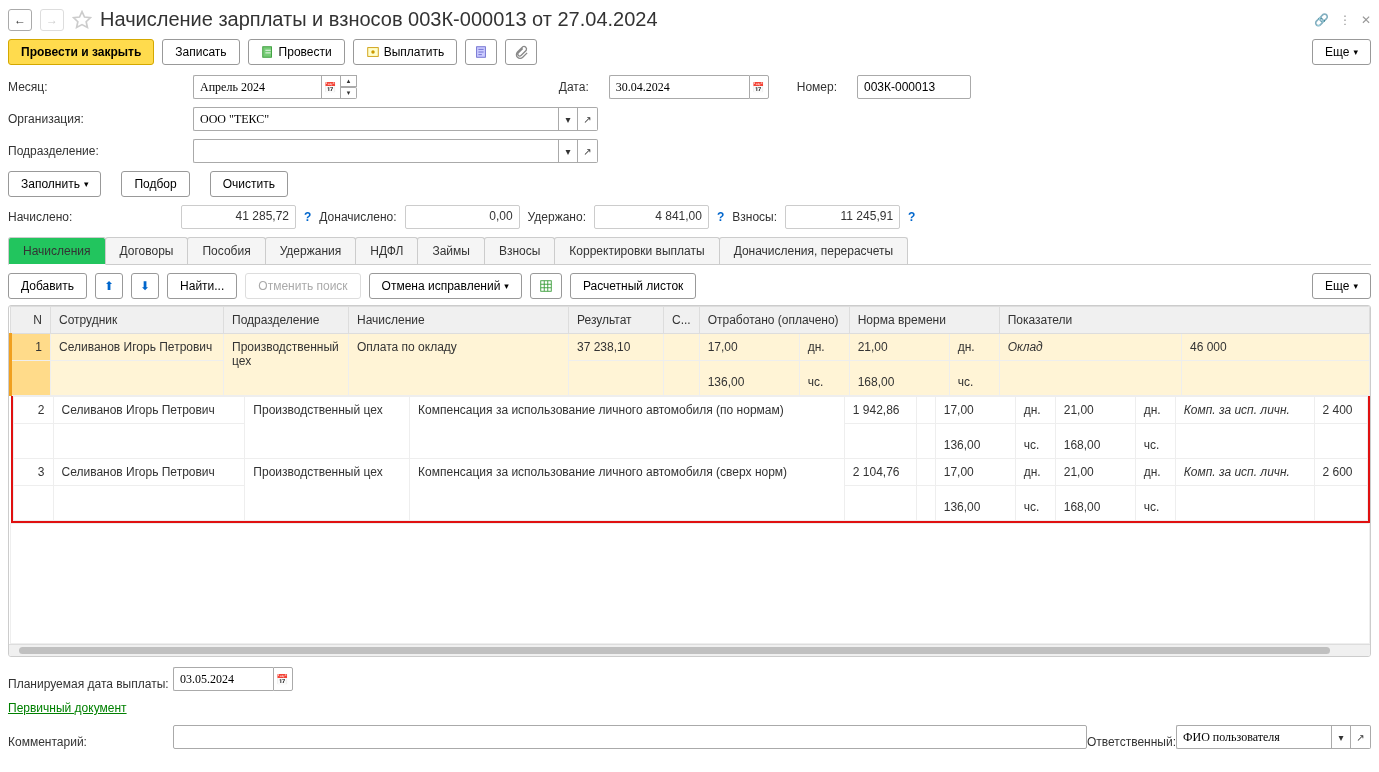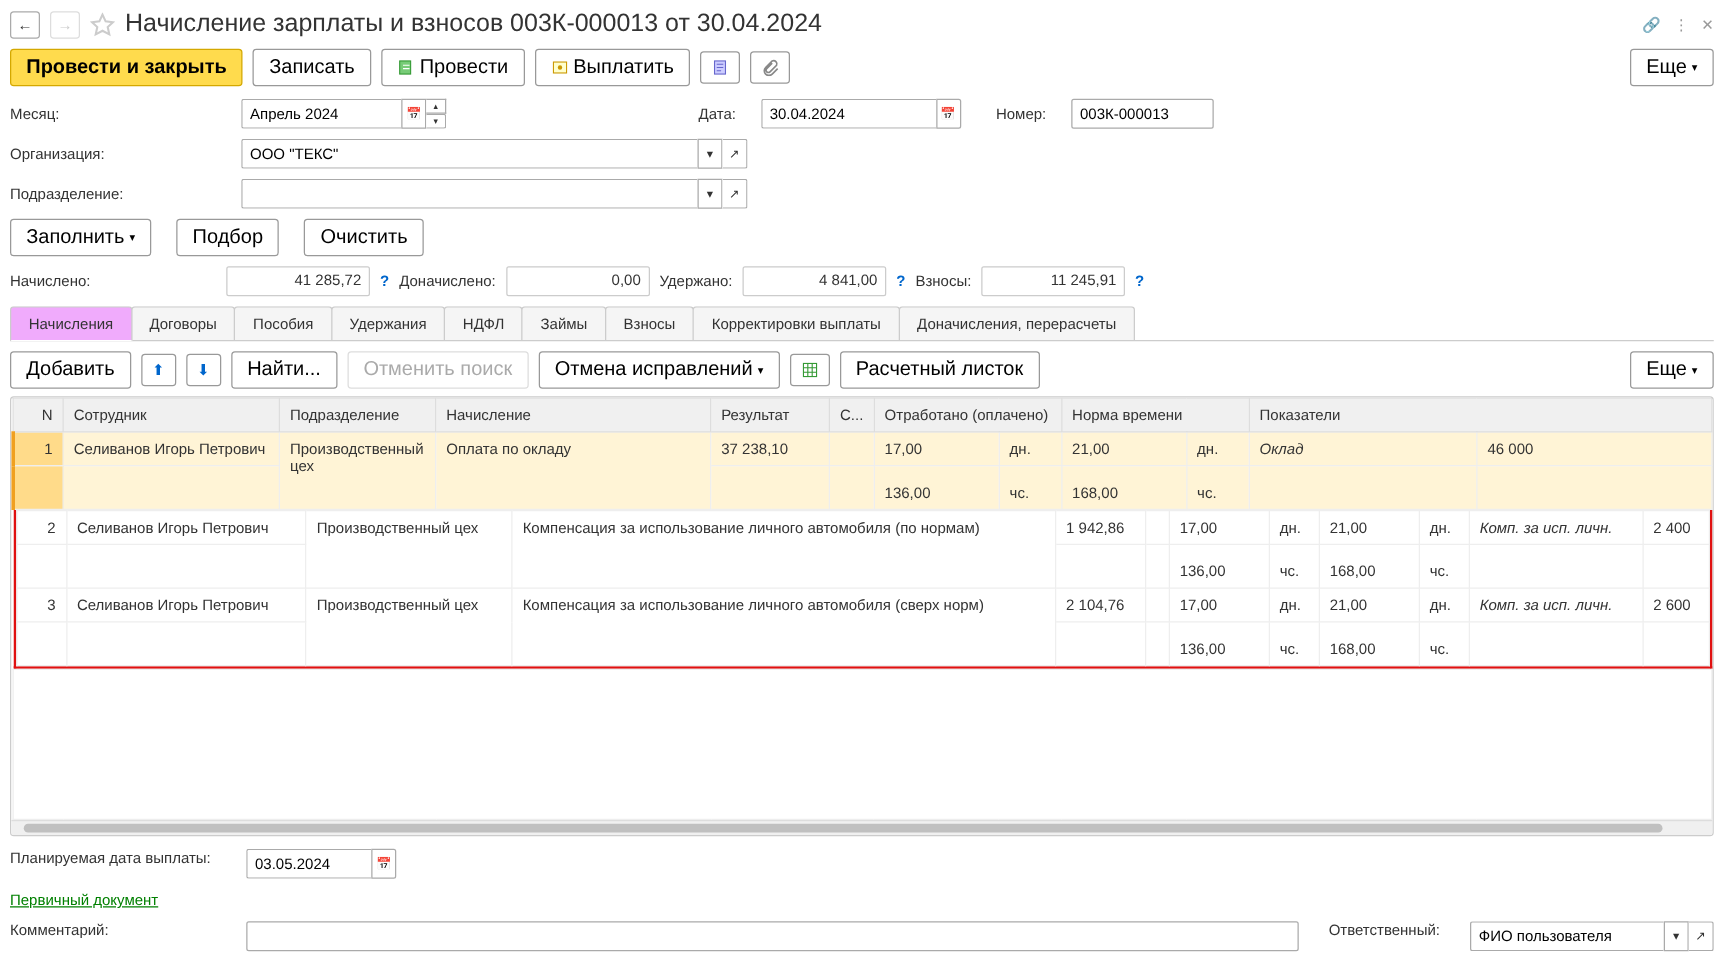--- a/index.html
+++ b/index.html
@@ -5,73 +5,73 @@
 * { box-sizing: border-box; margin: 0; padding: 0; }
 body { font-family: Arial, sans-serif; font-size: 12px; color: #333; background: #fff; padding: 8px; }
 .header-bar { display: flex; align-items: center; gap: 8px; margin-bottom: 8px; }
 .nav-btn { width: 24px; height: 22px; border: 1px solid #aaa; background: #fff; border-radius: 3px; display: flex; align-items: center; justify-content: center; cursor: pointer; }
 .nav-btn.disabled { color: #ccc; border-color: #ddd; }
 .star-icon { width: 20px; height: 20px; color: #ccc; }
 .page-title { font-size: 20px; color: #333; flex: 1; }
 .header-right { display: flex; gap: 10px; align-items: center; color: #999; }
 .header-right span { cursor: pointer; }
 .toolbar { display: flex; gap: 8px; margin-bottom: 10px; align-items: center; }
-.btn { padding: 5px 12px; border: 1px solid #999; background: #fff; border-radius: 3px; cursor: pointer; font-size: 16px; display: flex; align-items: center; gap: 4px; }
+.btn { padding: 5px 12px; border: 1px solid #999; background: #fff; border-radius: 3px; cursor: pointer; font-size: 12px; display: flex; align-items: center; gap: 4px; }
 .btn-primary { background: #ffdb4d; border-color: #d4a800; font-weight: bold; }
 .btn-icon-only { padding: 5px 8px; }
 .btn .icon { width: 14px; height: 14px; }
 .spacer { flex: 1; }
 .form-row { display: flex; align-items: center; gap: 20px; margin-bottom: 8px; }
 .label { width: 165px; color: #333; }
 .input { border: 1px solid #aaa; padding: 3px 6px; font-size: 12px; border-radius: 2px; height: 24px; }
 .input-with-btns { display: flex; }
-.input-with-btns .input { border-right: none; border-top-right-radius: 0; border-bottom-right-radius: 0; }
+.input-with-btns .input { border-right: none; border-top-right-radius: 0; border-bottom-right-radius: 0; font-family: Liberation Serif, serif; }
 .mini-btn { width: 20px; height: 24px; border: 1px solid #aaa; background: #fff; display: flex; align-items: center; justify-content: center; font-size: 10px; cursor: pointer; }
 .mini-btn + .mini-btn { border-left: none; }
 .mini-btn:last-child { border-top-right-radius: 2px; border-bottom-right-radius: 2px; }
 .spinner { display: flex; flex-direction: column; }
 .spinner .mini-btn { height: 12px; width: 16px; border-left: none; font-size: 7px; }
 .totals-row { display: flex; align-items: center; gap: 8px; margin-bottom: 8px; }
 .totals-row .lbl { color: #333; }
 .totals-row .val { border: 1px solid #ccc; padding: 3px 6px; text-align: right; width: 115px; height: 24px; border-radius: 2px; }
 .totals-row .q { color: #0066cc; cursor: pointer; font-weight: bold; }
 .tabs { display: flex; border-bottom: 1px solid #ccc; margin-bottom: 8px; }
 .tab { padding: 6px 14px; border: 1px solid #ccc; border-bottom: none; background: #f5f5f5; cursor: pointer; margin-right: -1px; border-top-left-radius: 3px; border-top-right-radius: 3px; }
-.tab.active { background: #f0abfc; border-bottom: 1px solid #fff; margin-bottom: -1px; position: relative; }
+.tab.active { background: #22c55e; border-bottom: 1px solid #fff; margin-bottom: -1px; position: relative; }
 .table-toolbar { display: flex; gap: 8px; margin-bottom: 6px; align-items: center; }
 .btn.disabled { color: #aaa; border-color: #ddd; }
 .arrow-btn { width: 28px; height: 26px; border: 1px solid #999; background: #fff; border-radius: 3px; display: flex; align-items: center; justify-content: center; cursor: pointer; }
 .table-wrap { border: 1px solid #ccc; border-radius: 3px; overflow: hidden; }
 .grid { width: 100%; border-collapse: collapse; }
 .grid th { background: #f0f0f0; padding: 6px 8px; text-align: left; border: 1px solid #ddd; font-weight: normal; font-size: 12px; }
 .grid td { padding: 6px 8px; border: 1px solid #eee; vertical-align: top; font-size: 12px; }
 .grid .num-col { width: 40px; text-align: right; }
 .grid .highlighted td { background: #fff4d6; }
 .grid .highlighted td:first-child { background: #ffdb8a; border-left: 3px solid #f0a020; }
 .grid .r-align { text-align: left; }
 .grid .italic { font-style: italic; }
 .subrow td { border-top: none; padding-top: 14px; }
 .redbox { border: 2px solid #e01010; border-top: none; }
 .grid-empty { height: 120px; }
 .scrollbar { height: 12px; background: #f0f0f0; border-top: 1px solid #ddd; position: relative; }
 .scrollbar .thumb { position: absolute; left: 10px; right: 40px; top: 2px; bottom: 2px; background: #c0c0c0; border-radius: 4px; }
 .link { color: #008000; text-decoration: underline; cursor: pointer; }
-.bottom-row { display: flex; align-items: flex-start; gap: 24px; margin-top: 10px; }
+.bottom-row { display: flex; align-items: flex-end; gap: 0; margin-top: 10px; }
 .dropdown-arrow::after { content: " ▾"; font-size: 9px; }
 </style>
 </head>
 <body>
 
 <div class="header-bar">
   <div class="nav-btn">←</div>
   <div class="nav-btn disabled">→</div>
   <svg class="star-icon" viewBox="0 0 24 24" fill="none" stroke="currentColor" stroke-width="2">
       <polygon points="12 2 15 8.5 22 9.3 17 14 18.5 21 12 17.5 5.5 21 7 14 2 9.3 9 8.5 12 2"></polygon>
     </svg>
-  <div class="page-title">Начисление зарплаты и взносов 003К-000013 от 30.04.2024</div>
+  <div class="page-title">Начисление зарплаты и взносов 003К-000013 от 27.04.2024</div>
   <div class="header-right">
     <span>🔗</span>
     <span>⋮</span>
     <span>✕</span>
   </div>
 </div>
 
 <div class="toolbar">
   <button class="btn btn-primary">Провести и закрыть</button>
   <button class="btn">Записать</button>

